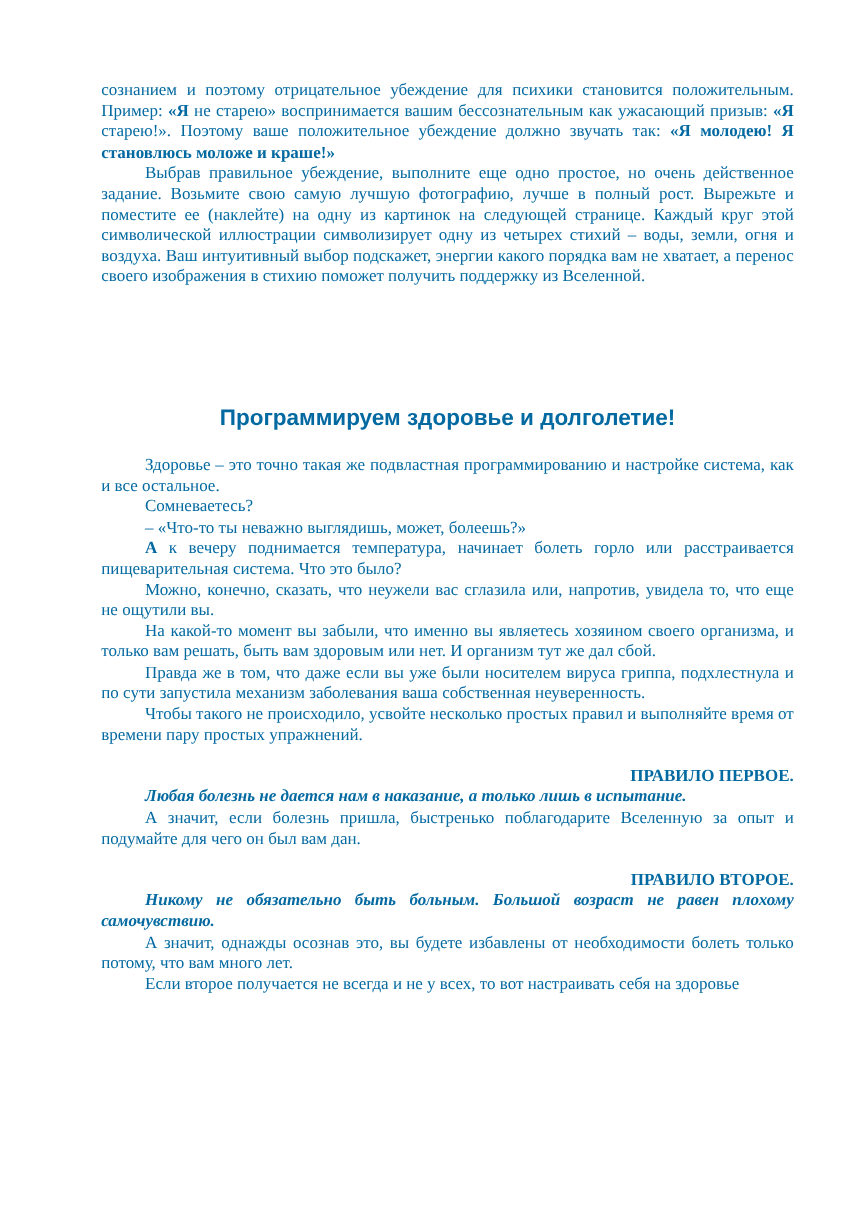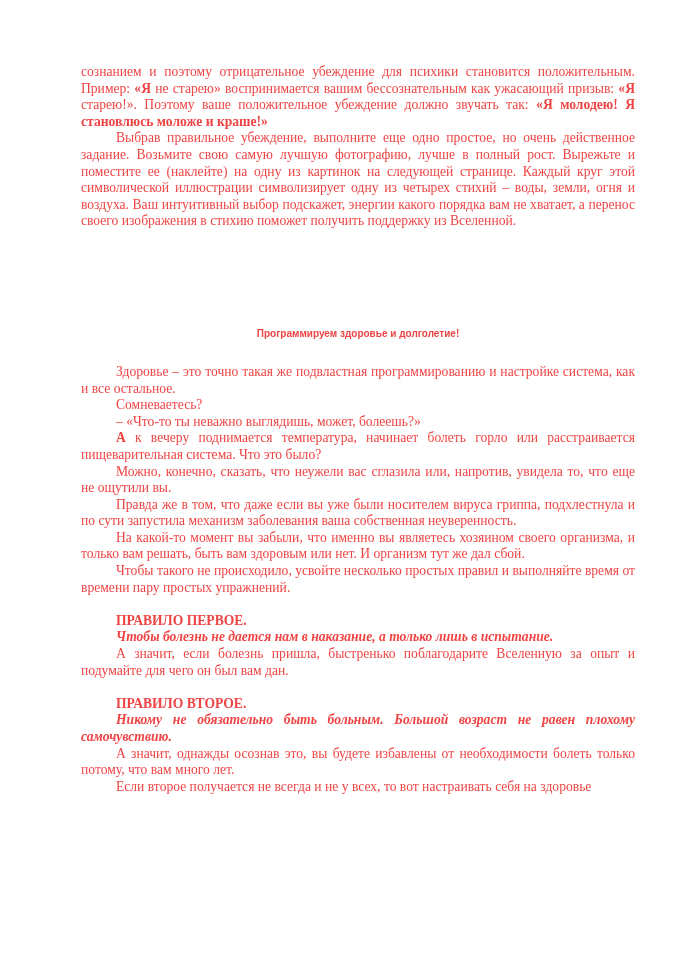--- a/index.html
+++ b/index.html
@@ -14,44 +14,44 @@
       position: relative;
     }
     .page {
       position: absolute;
       left: 81px;
       top: 64px;
       width: 554px;
       font-family: "Liberation Serif", serif;
       font-size: 13.6px;
       line-height: 16.6px;
-      color: #ef4444;
+      color: #0369a1;
     }
     p {
       margin: 0;
       text-align: justify;
       text-indent: 35px;
       hyphens: none;
     }
     p.noindent { text-indent: 0; }
     b { font-weight: bold; }
     .section-gap { height: 94px; }
     .heading {
       font-family: "Liberation Sans", sans-serif;
       font-weight: bold;
-      font-size: 10px;
+      font-size: 18px;
       line-height: 20px;
       text-align: center;
       text-indent: 0;
       margin: 0 0 20px 0;
     }
     .rule-title {
       font-weight: bold;
       text-indent: 35px;
-      text-align: left;
+      text-align: right;
       margin-top: 16.6px;
     }
     .rule-statement {
       font-weight: bold;
       font-style: italic;
     }
   </style>
 </head>
 <body>
 
@@ -65,27 +65,27 @@
 
   <h2 class="heading">Программируем здоровье и долголетие!</h2>
 
   <p>Здоровье – это точно такая же подвластная программированию и настройке система, как и все остальное.</p>
   <p>Сомневаетесь?</p>
   <p>– «Что-то ты неважно выглядишь, может, болеешь?»</p>
 
   <p><b>А</b><span> к вечеру поднимается температура, начинает болеть горло или расстраивается пищеварительная система. Что это было?</span></p>
 
   <p>Можно, конечно, сказать, что неужели вас сглазила или, напротив, увидела то, что еще не ощутили вы.</p>
+  <p>На какой-то момент вы забыли, что именно вы являетесь хозяином своего организма, и только вам решать, быть вам здоровым или нет. И организм тут же дал сбой.</p>
   <p>Правда же в том, что даже если вы уже были носителем вируса гриппа, подхлестнула и по сути запустила механизм заболевания ваша собственная неуверенность.</p>
-  <p>На какой-то момент вы забыли, что именно вы являетесь хозяином своего организма, и только вам решать, быть вам здоровым или нет. И организм тут же дал сбой.</p>
   <p>Чтобы такого не происходило, усвойте несколько простых правил и выполняйте время от времени пару простых упражнений.</p>
 
   <div>
     <p class="rule-title">ПРАВИЛО ПЕРВОЕ.</p>
-    <p class="rule-statement">Чтобы болезнь не дается нам в наказание, а только лишь в испытание.</p>
+    <p class="rule-statement">Любая болезнь не дается нам в наказание, а только лишь в испытание.</p>
     <p>А значит, если болезнь пришла, быстренько поблагодарите Вселенную за опыт и подумайте для чего он был вам дан.</p>
   </div>
 
   <div>
     <p class="rule-title">ПРАВИЛО ВТОРОЕ.</p>
     <p class="rule-statement">Никому не обязательно быть больным. Большой возраст не равен плохому самочувствию.</p>
     <p>А значит, однажды осознав это, вы будете избавлены от необходимости болеть только потому, что вам много лет.</p>
   </div>
 
   <div>

